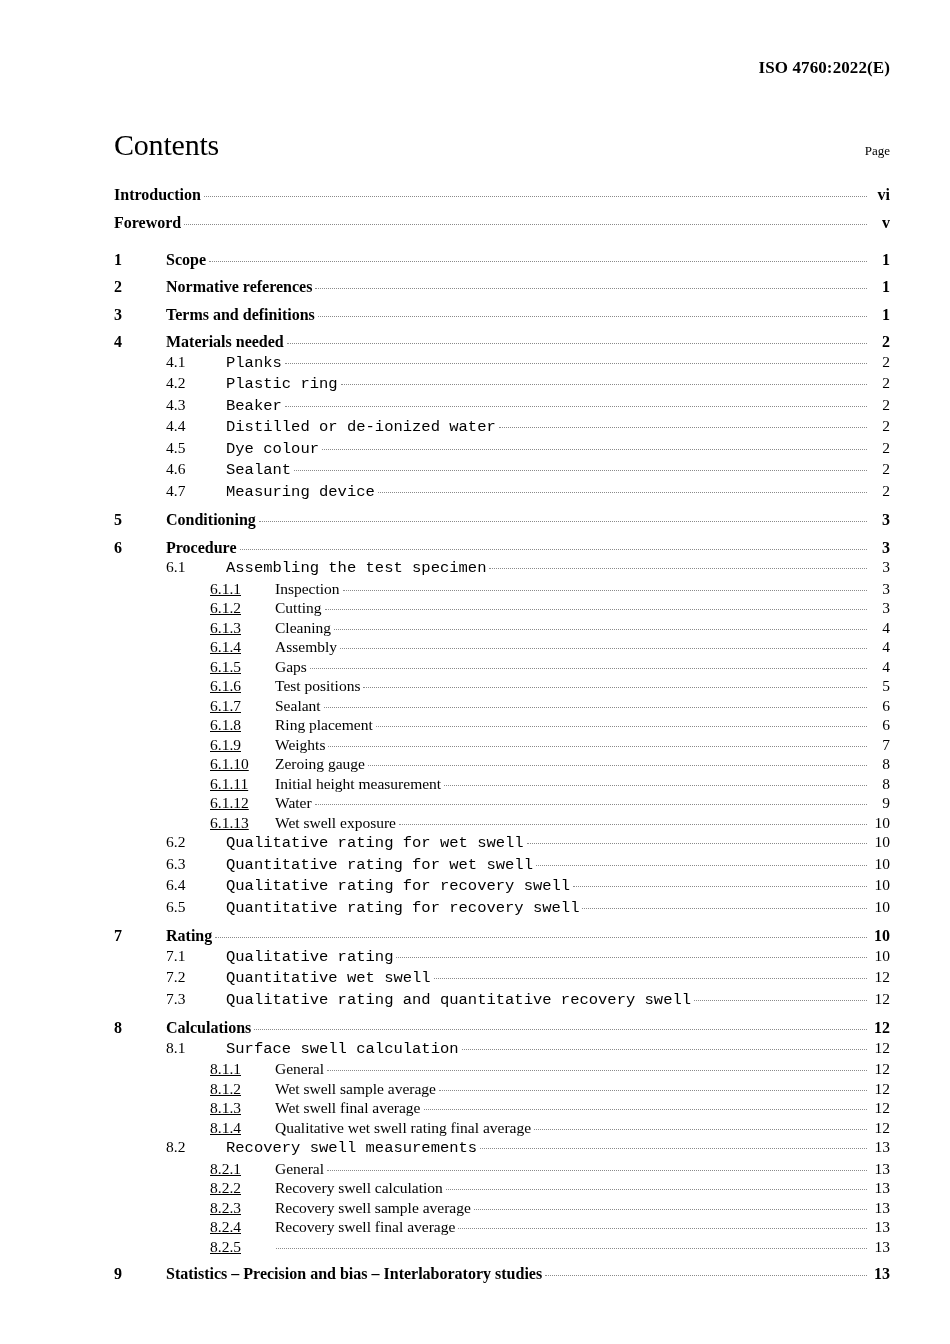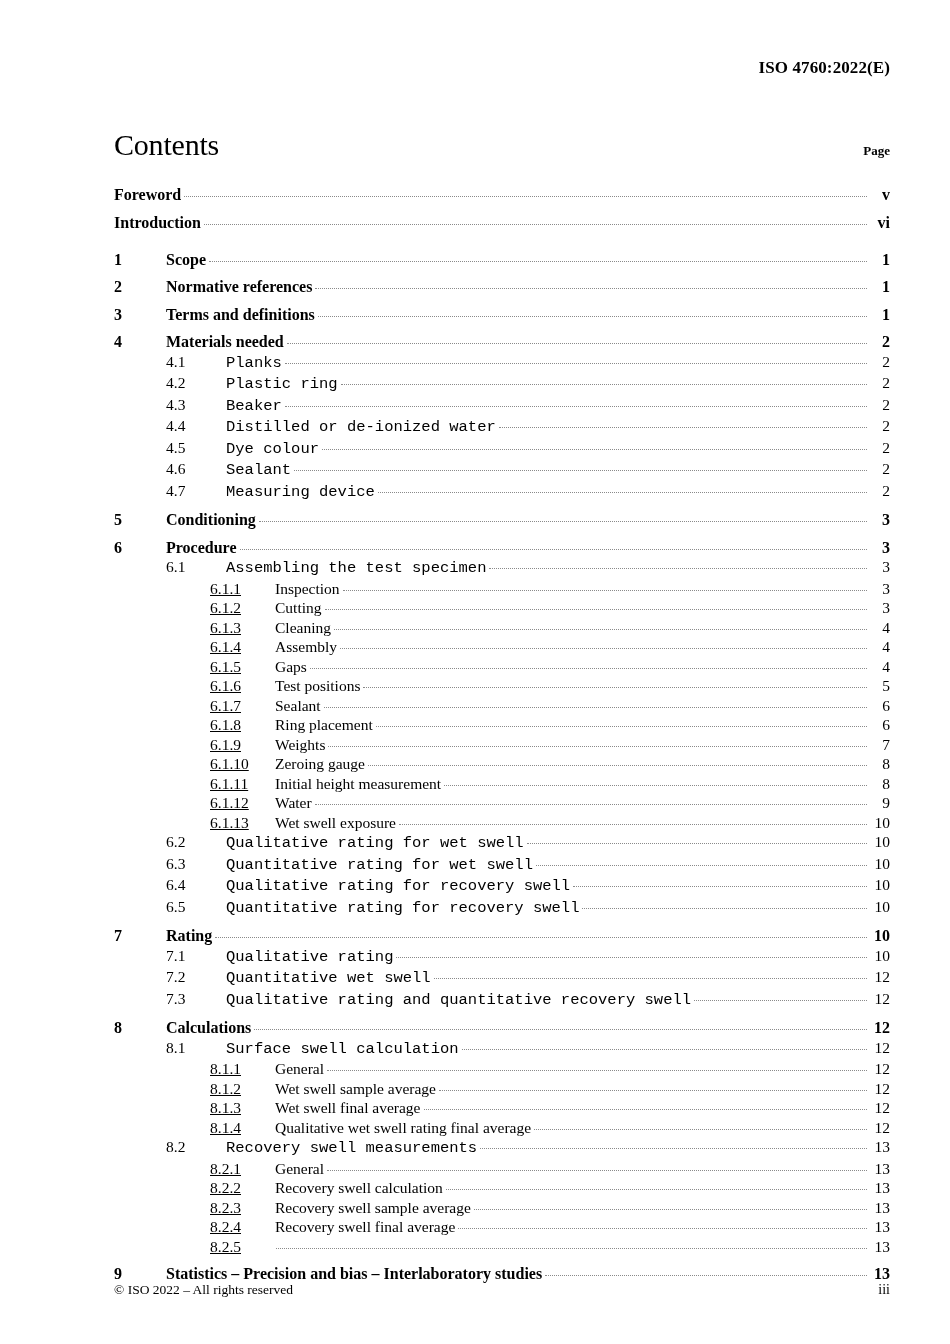--- a/index.html
+++ b/index.html
@@ -37,21 +37,21 @@
     align-items: baseline;
     justify-content: space-between;
   }
   .contents-title {
     font-size: 30px;
     font-weight: normal;
     letter-spacing: -0.2px;
   }
   .page-label {
     font-size: 13px;
-    font-weight: bold;
+    font-weight: normal;
   }
 
   
   .toc {
     position: absolute;
     top: 184px;
     left: 114px;
     width: 776px;
   }
   .toc-row {
@@ -141,29 +141,29 @@
   <div class="doc-header">ISO 4760:2022(E)</div>
 
   <div class="title-row">
     <div class="contents-title">Contents</div>
     <div class="page-label">Page</div>
   </div>
 
   <div class="toc" id="toc-list">
       <div class="toc-row lvl0">
         <span class="num"></span>
-        <span class="txt">Foreword</span>
-        <span class="dots"></span>
-        <span class="pg">v</span>
+        <span class="txt">Introduction</span>
+        <span class="dots"></span>
+        <span class="pg">vi</span>
       </div>
       <div class="toc-row lvl0">
         <span class="num"></span>
-        <span class="txt">Introduction</span>
-        <span class="dots"></span>
-        <span class="pg">vi</span>
+        <span class="txt">Foreword</span>
+        <span class="dots"></span>
+        <span class="pg">v</span>
       </div>
       <div class="toc-row lvl1">
         <span class="num">1</span>
         <span class="txt">Scope</span>
         <span class="dots"></span>
         <span class="pg">1</span>
       </div>
       <div class="toc-row lvl1">
         <span class="num">2</span>
         <span class="txt">Normative references</span>
@@ -440,18 +440,14 @@
         <span class="pg">13</span>
       </div>
       <div class="toc-row lvl1">
         <span class="num">9</span>
         <span class="txt">Statistics – Precision and bias – Interlaboratory studies</span>
         <span class="dots"></span>
         <span class="pg">13</span>
       </div>
     </div>
 
-  <div class="doc-footer">
-    <div class="footer-left">© ISO 2022 – All rights reserved</div>
-    <div class="footer-right">iii</div>
-  </div>
 
 </div>
 
 </body></html>

